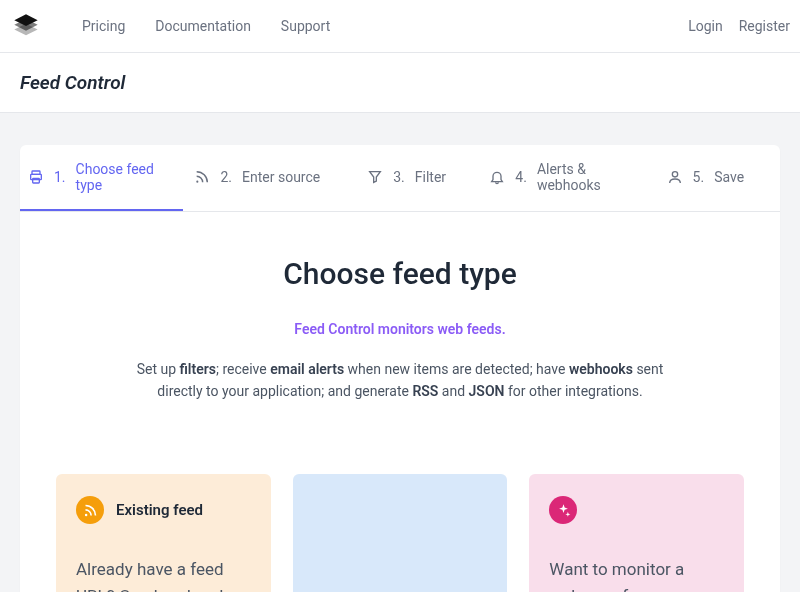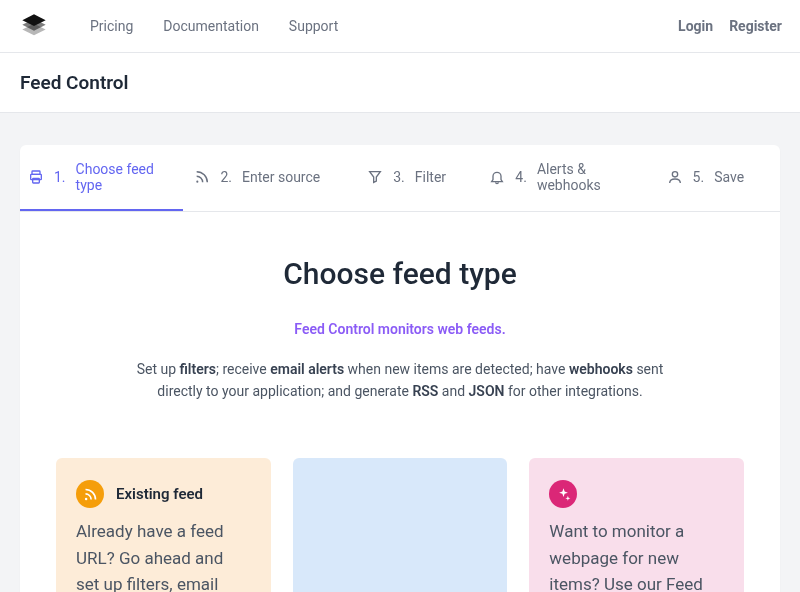--- a/index.html
+++ b/index.html
@@ -1,42 +1,42 @@
 <!DOCTYPE html>
 <html><head>
 <meta charset="utf-8">
 <style>
 * { margin: 0; padding: 0; box-sizing: border-box; }
 body { font-family: -apple-system, BlinkMacSystemFont, "Segoe UI", Roboto, sans-serif; background: #fff; color: #1f2937; width: 800px; }
-.topnav { display: flex; align-items: center; padding: 10px 18px; border-bottom: 1px solid #e5e7eb; }
+.topnav { display: flex; align-items: center; padding: 10px 10px; border-bottom: 1px solid #e5e7eb; }
 .logo-wrap { width: 32px; height: 32px; display: flex; align-items: center; justify-content: center; margin-right: 40px; }
 .nav-links { display: flex; gap: 30px; }
 .nav-link { color: #6b7280; font-size: 14px; cursor: pointer; }
 .nav-spacer { flex: 1; }
-.nav-right { display: flex; gap: 16px; font-weight: bold; }
+.nav-right { display: flex; gap: 16px; }
 .ident { padding: 18px 20px; border-bottom: 1px solid #e5e7eb; }
-.ident h2 { font-size: 19px; font-weight: 600; color: #1f2937; }
+.ident h2 { font-size: 19px; font-weight: 600; color: #1f2937; font-style: italic; }
 .stage { background: #f3f4f6; padding: 32px 20px 40px; }
 .card { background: #fff; border-radius: 6px; box-shadow: 0 1px 2px rgba(0,0,0,.04); padding: 0; }
 .steps { display: flex; border-bottom: 1px solid #e5e7eb; }
 .step { flex: 1; display: flex; align-items: center; justify-content: center; gap: 10px; padding: 16px 8px; font-size: 14px; color: #6b7280; cursor: pointer; border-bottom: 2px solid transparent; position: relative; }
 .step:first-child { flex: 1.1; }
 .step.active { color: #6366f1; border-bottom-color: #6366f1; }
 .step .sicon { width: 16px; height: 16px; display: inline-flex; align-items: center; justify-content: center; }
 .hero { text-align: center; padding: 44px 64px 32px; }
 .hero h1 { font-size: 30px; font-weight: 500; color: #1f2937; margin-bottom: 30px; }
 .hero .lead { font-size: 14px; font-weight: 600; color: #8b5cf6; margin-bottom: 22px; }
-.hero .desc { font-size: 14px; color: #4b5563; line-height: 1.55; max-width: 560px; margin: 0 auto; }
+.hero .desc { font-size: 14px; color: #4b5563; line-height: 1.55; max-width: 560px; margin: 16px auto; }
 .hero .desc b { font-weight: 600; color: #374151; }
 .options { display: flex; gap: 22px; padding: 24px 36px 40px; }
 .opt { flex: 1; border-radius: 6px; padding: 22px 20px 24px; cursor: pointer; }
 .opt.orange { background: #fdecd8; }
 .opt.blue   { background: #d8e8fa; }
 .opt.pink   { background: #f9deeb; }
-.opthead { display: flex; align-items: center; gap: 12px; margin-bottom: 10px; }
+.opthead { display: flex; align-items: center; gap: 12px; margin-bottom: 32px; }
 .optbadge { width: 28px; height: 28px; border-radius: 50%; display: flex; align-items: center; justify-content: center; }
 .opt.orange .optbadge { background: #f59e0b; }
 .opt.blue   .optbadge { background: #3b82f6; }
 .opt.pink   .optbadge { background: #db2777; }
 .opttitle { font-size: 15px; font-weight: 600; color: #1f2937; }
 .optdesc { font-size: 17px; color: #4b5563; line-height: 1.55; }
 svg { display: block; }
 </style>
 </head>
 <body>

